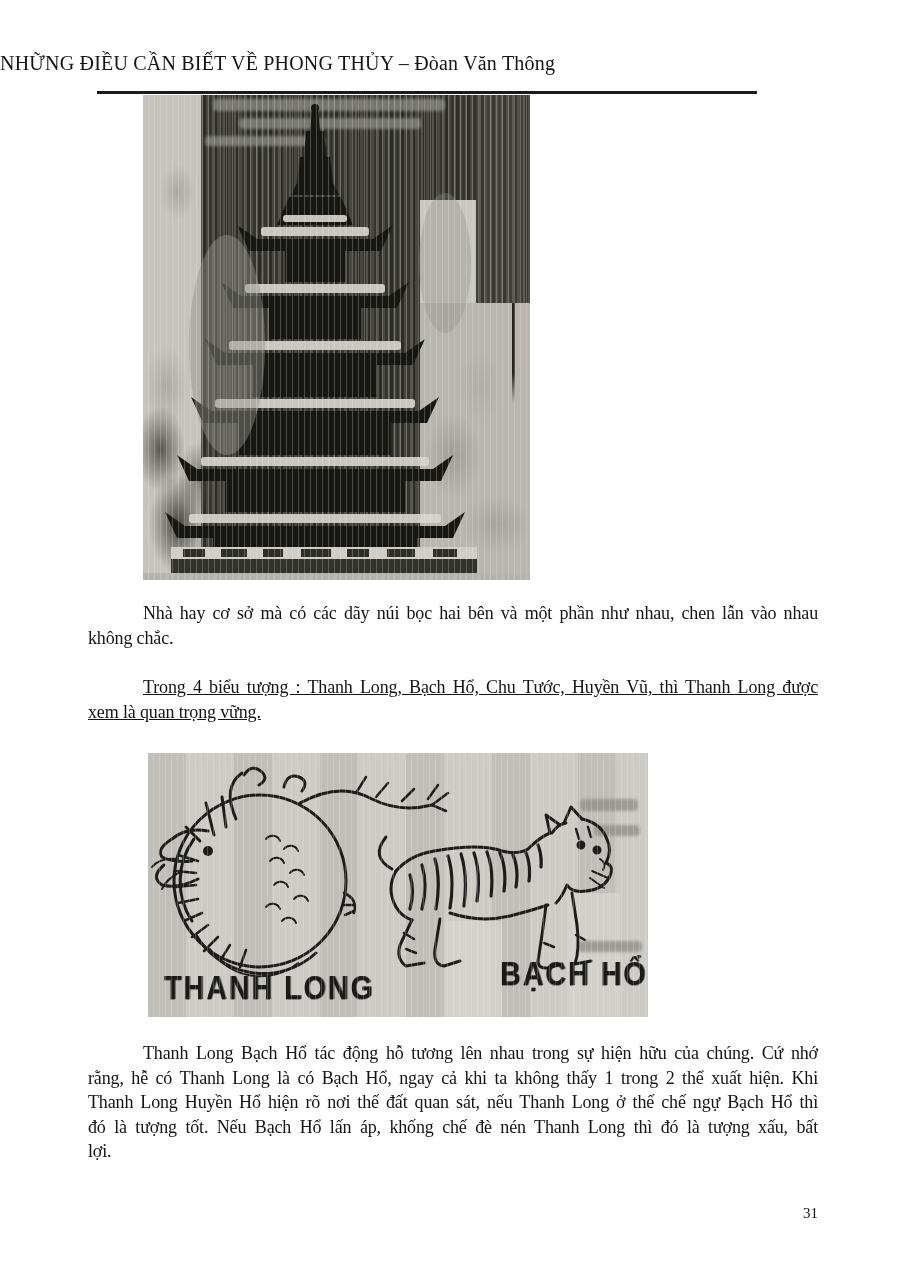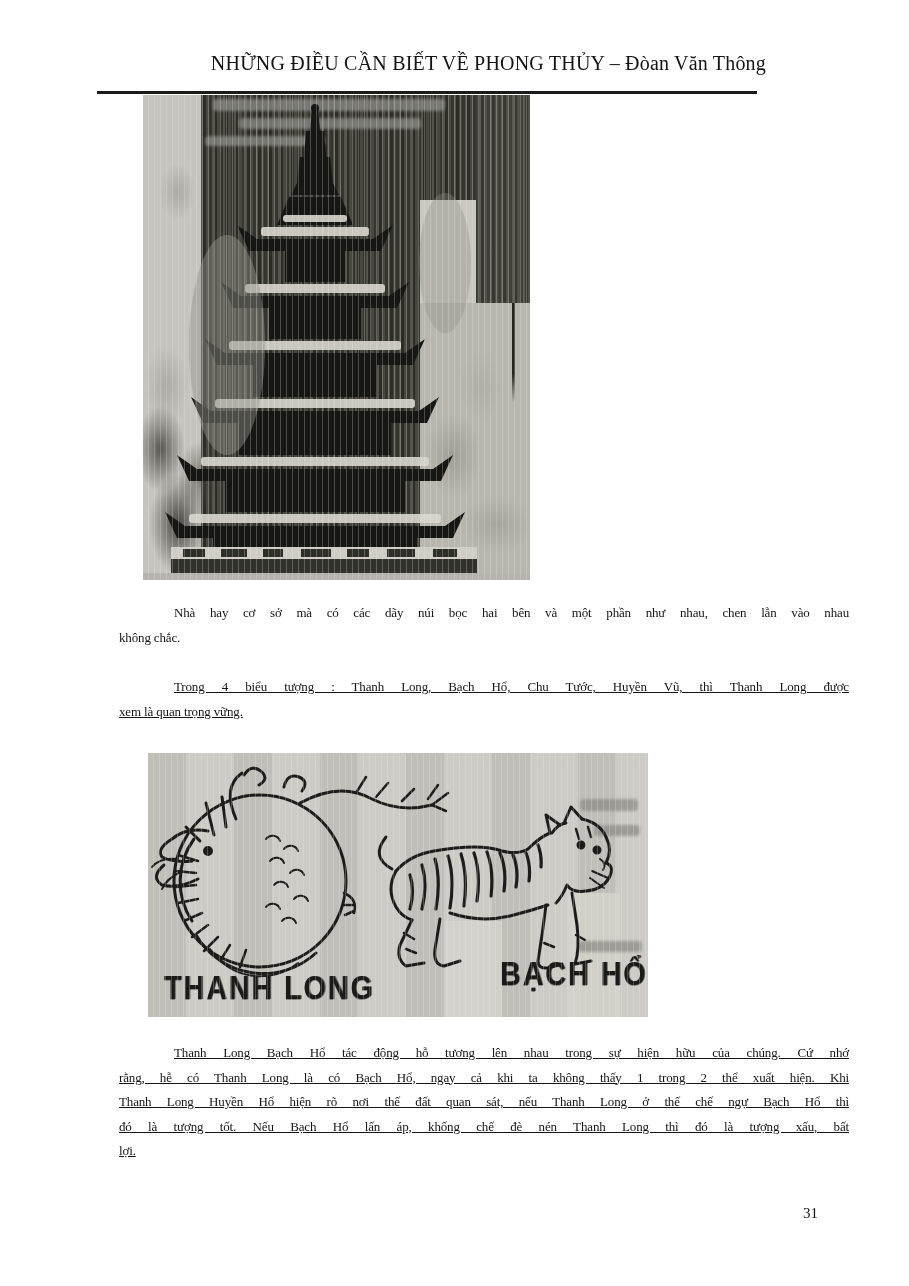--- a/index.html
+++ b/index.html
@@ -1,30 +1,30 @@
 <!DOCTYPE html>
 <html><head>
 <meta charset="utf-8">
 <style>
   html,body{margin:0;padding:0;background:#ffffff;}
   #page{position:relative;width:909px;height:1286px;background:#ffffff;overflow:hidden;
         font-family:"Liberation Serif","DejaVu Serif",serif;color:#141414;}
 
   
-  #hdr{position:absolute;left:0;top:52px;width:766px;text-align:right;
+  #hdr{position:absolute;left:0;top:52px;width:766px;text-align:left;
        font-size:20px;letter-spacing:.2px;white-space:nowrap;}
   #rule{position:absolute;left:97px;top:91px;width:660px;height:2.5px;background:#1b1b1b;}
 
   
-  .para{position:absolute;left:88px;width:730px;font-size:13px;line-height:24.5px;
-        letter-spacing:-0.15px;margin-left:31px;}
+  .para{position:absolute;left:88px;width:730px;font-size:18px;line-height:24.5px;
+        letter-spacing:-0.15px;}
   .pl{text-align:justify;text-align-last:justify;}
   .pl.first{padding-left:55px;}
   .pl.last{text-align-last:left;}
-  #p1{top:601px;} #p2{top:675px;text-decoration:underline;} #p3{top:1041px;text-decoration:underline;}
+  #p1{top:601px;} #p2{top:675px;text-decoration:underline;} #p3{top:1041px;}
 
   #pgnum{position:absolute;left:760px;top:1205px;width:58px;text-align:right;font-size:15px;}
 
   
   #fig1{position:absolute;left:143px;top:95px;width:387px;height:485px;background:#b9b7b1;overflow:hidden;}
   .streaks{background:repeating-linear-gradient(90deg,#35352f 0 3px,#55544c 3px 5px,#2c2c27 5px 8px,#484740 8px 11px);}
   #f1-darkmass{position:absolute;left:55px;top:0;width:278px;height:485px;}
   #f1-darkright{position:absolute;left:333px;top:0;width:54px;height:208px;opacity:.92;}
   #f1-notch{position:absolute;left:277px;top:105px;width:56px;height:103px;background:#c9c7c0;}
   #f1-lower{position:absolute;left:277px;top:208px;width:110px;height:277px;background:#b8b6af;

